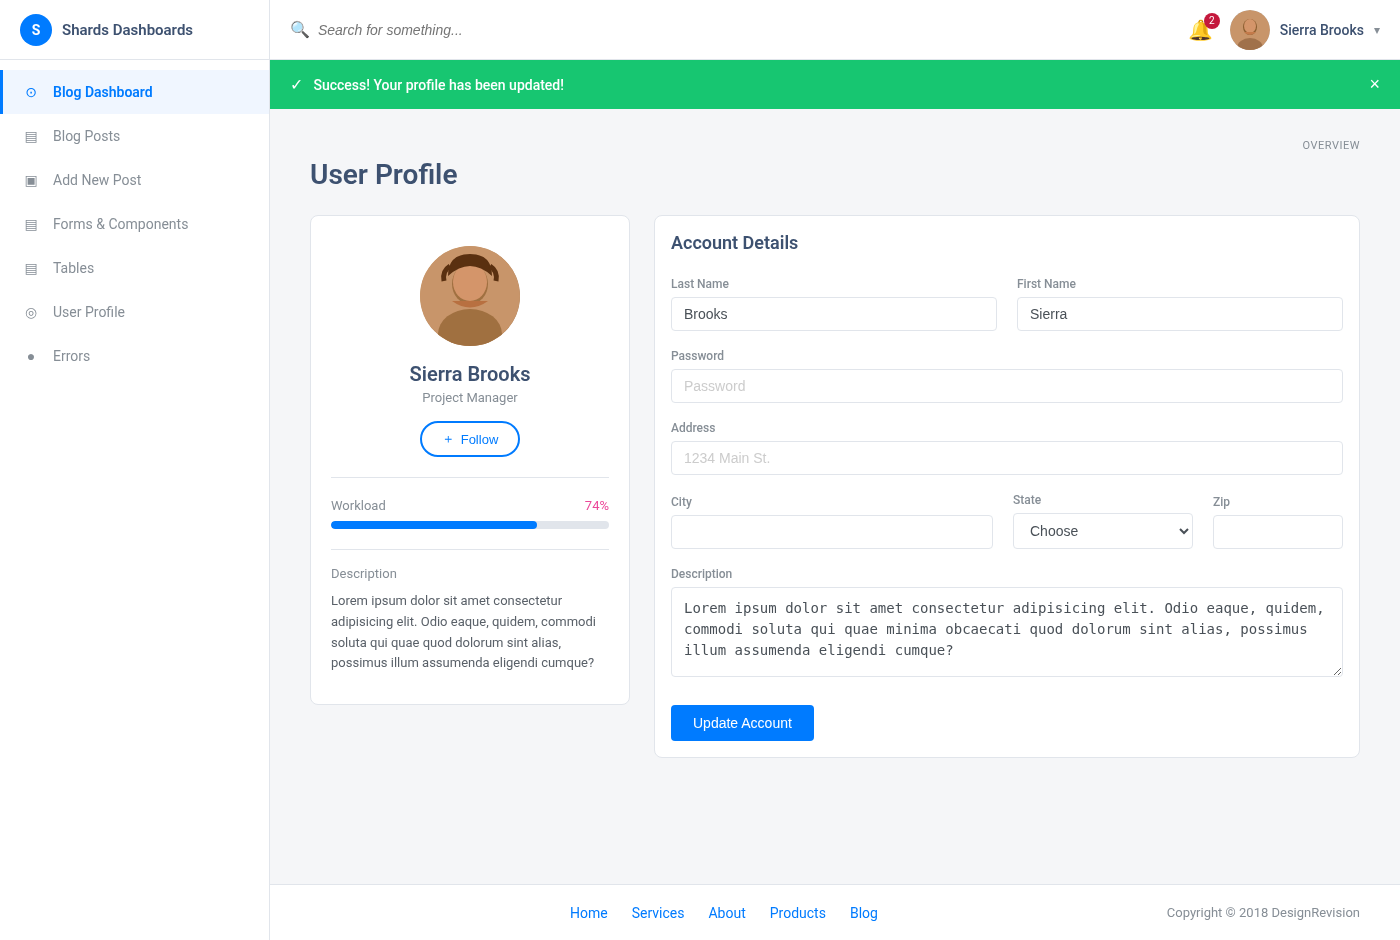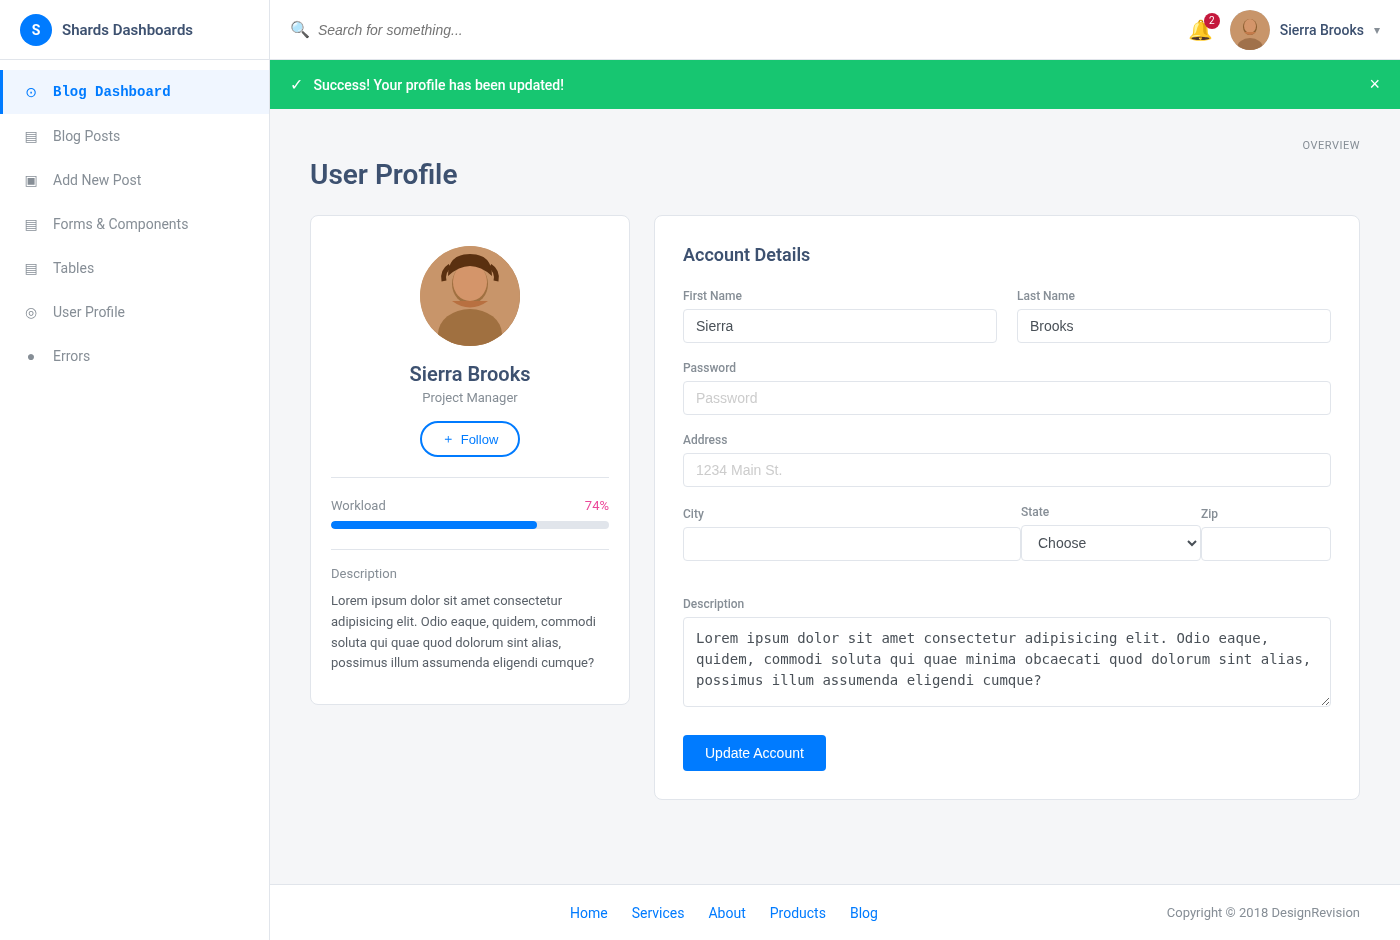--- a/index.html
+++ b/index.html
@@ -29,36 +29,36 @@
     .notif-badge { position: absolute; top: -5px; right: -6px; background: #c4183c; color: #fff; border-radius: 50%; width: 16px; height: 16px; font-size: 10px; display: flex; align-items: center; justify-content: center; }
     .user-wrap { display: flex; align-items: center; gap: 10px; cursor: pointer; }
     .user-avatar { width: 40px; height: 40px; border-radius: 50%; background: #ccc; overflow: hidden; display: flex; align-items: center; justify-content: center; }
     .user-name-text { font-size: 14px; color: #3d5170; font-weight: 500; }
     .chevron-icon { color: #868e96; font-size: 12px; }
 
     
     .sidebar-nav { padding: 10px 0; }
     .sidebar-item { display: flex; align-items: center; gap: 14px; padding: 14px 20px; cursor: pointer; color: #868e96; font-size: 14px; border-left: 3px solid transparent; text-decoration: none; }
     .sidebar-item.active { color: #007bff; border-left-color: #007bff; background: #f0f6ff; }
-    .sidebar-item.active .sidebar-item-label { color: #007bff; font-weight: 600; font-family: Liberation Mono, monospace; }
+    .sidebar-item.active .sidebar-item-label { color: #007bff; font-weight: 600; }
     .sidebar-icon { font-size: 14px; width: 16px; display: flex; align-items: center; justify-content: center; }
 
     
     .check-icon { font-size: 16px; }
     .banner-text { font-size: 14px; font-weight: 500; flex: 1; }
     .banner-close { background: none; border: none; color: #fff; font-size: 18px; cursor: pointer; margin-left: auto; }
 
     
     .overview-label { font-size: 11px; color: #868e96; text-transform: uppercase; letter-spacing: 0.5px; margin-bottom: 6px; text-align: right; }
     .page-title { font-size: 28px; font-weight: 600; color: #3d5170; margin-bottom: 24px; }
 
     
     .cards-row { display: flex; gap: 24px; align-items: flex-start; }
     .profile-card { background: #fff; border-radius: 8px; border: 1px solid #e1e5eb; padding: 30px 20px; width: 320px; flex-shrink: 0; text-align: center; }
-    .account-card { background: #fff; border-radius: 8px; border: 1px solid #e1e5eb; padding: 28px; flex: 1; }
+    .account-card { background: #fff; border-radius: 8px; border: 1px solid #e1e5eb; padding: 16px; flex: 1; }
 
     
     .avatar-large { width: 100px; height: 100px; border-radius: 50%; margin: 0 auto 16px; overflow: hidden; background: linear-gradient(135deg, #d4a574 0%, #a0714a 100%); display: flex; align-items: center; justify-content: center; }
     .profile-name { font-size: 20px; font-weight: 600; color: #3d5170; margin-bottom: 4px; }
     .profile-title { font-size: 13px; color: #868e96; margin-bottom: 16px; }
     .follow-btn { display: inline-flex; align-items: center; gap: 6px; border: 2px solid #007bff; color: #007bff; background: #fff; border-radius: 20px; padding: 7px 20px; font-size: 13px; cursor: pointer; font-weight: 500; }
     .divider { border: none; border-top: 1px solid #e1e5eb; margin: 20px 0; }
     .workload-row { display: flex; justify-content: space-between; align-items: center; margin-bottom: 8px; gap: 16px; }
     .workload-label { font-size: 13px; color: #868e96; text-align: left; }
     .workload-pct { font-size: 13px; color: #ec4899; }
@@ -74,21 +74,21 @@
     .form-group { display: flex; flex-direction: column; flex: 1; }
     .form-group.full { flex: 0 0 100%; }
     .form-label { font-size: 12px; color: #868e96; margin-bottom: 6px; font-weight: 500; }
     .form-input { border: 1px solid #e1e5eb; border-radius: 4px; padding: 8px 12px; font-size: 14px; color: #495057; outline: none; width: 100%; }
     .form-input::placeholder { color: #ccc; }
     .form-select { border: 1px solid #e1e5eb; border-radius: 4px; padding: 8px 12px; font-size: 14px; color: #495057; outline: none; width: 100%; background: #fff; appearance: auto; }
     .form-textarea { border: 1px solid #e1e5eb; border-radius: 4px; padding: 10px 12px; font-size: 14px; color: #495057; outline: none; width: 100%; min-height: 90px; resize: vertical; line-height: 1.5; }
     .update-btn { background: #007bff; color: #fff; border: none; border-radius: 4px; padding: 10px 22px; font-size: 14px; font-weight: 500; cursor: pointer; margin-top: 10px; }
 
     
-    .form-row-3 { display: flex; margin-bottom: 36px; align-items: flex-end; }
+    .form-row-3 { display: flex; gap: 20px; margin-bottom: 18px; align-items: flex-end; }
     .form-group-city { flex: 1; display: flex; flex-direction: column; }
     .form-group-state { width: 180px; display: flex; flex-direction: column; }
     .form-group-zip { width: 130px; display: flex; flex-direction: column; }
 
     
     .footer-links { display: flex; gap: 24px; }
     .footer-link { color: #007bff; font-size: 14px; text-decoration: none; }
     .footer-copy { font-size: 13px; color: #868e96; }
 
     
@@ -214,26 +214,26 @@
               <div class="desc-text">Lorem ipsum dolor sit amet consectetur adipisicing elit. Odio eaque, quidem, commodi soluta qui quae quod dolorum sint alias, possimus illum assumenda eligendi cumque?</div>
             </div>
           </div>
 
           <div class="account-card">
             <div class="account-title">Account Details</div>
 
             
             <div class="form-row">
               <div class="form-group">
+                <label class="form-label">Last Name</label>
+                <input class="form-input" type="text" value="Brooks" style="">
+              </div>
+              <div class="form-group">
                 <label class="form-label">First Name</label>
                 <input class="form-input" type="text" value="Sierra" style="">
-              </div>
-              <div class="form-group">
-                <label class="form-label">Last Name</label>
-                <input class="form-input" type="text" value="Brooks" style="">
               </div>
             </div>
 
             
             <div class="form-row">
               <div class="form-group">
                 <label class="form-label">Password</label>
                 <input class="form-input" type="password" placeholder="Password" style="">
               </div>
             </div>

